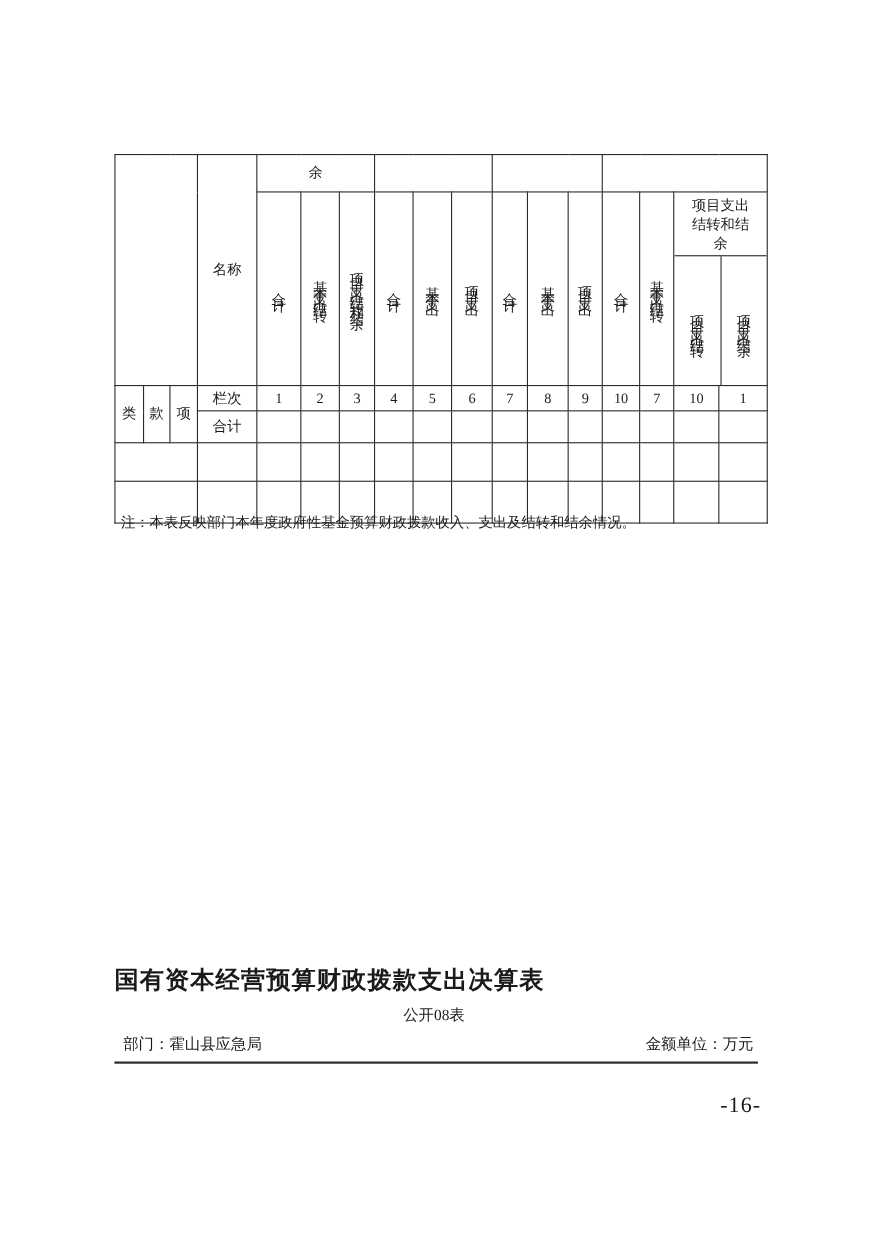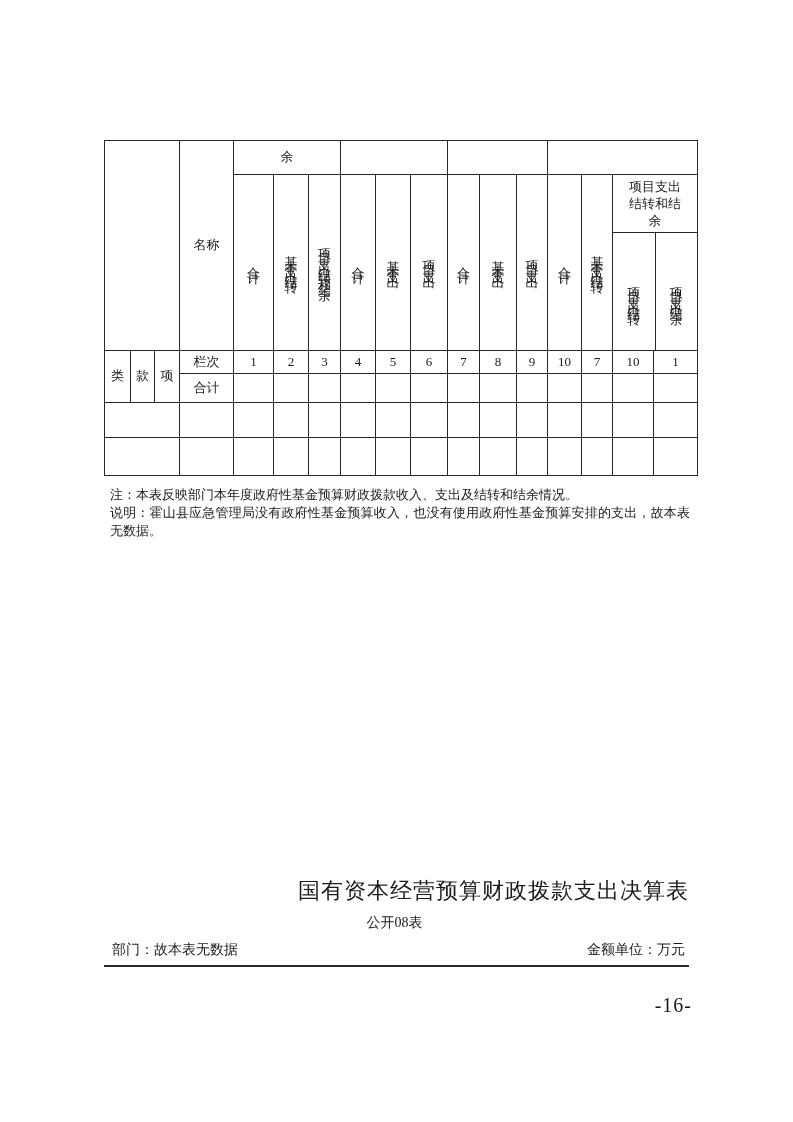--- a/index.html
+++ b/index.html
@@ -46,30 +46,30 @@
     display:flex; align-items:center; justify-content:center;
     font-size:13px; line-height:17px;
   }
   .subgroup-top span { display:inline-block; width:56px; text-align:center; }
   .subgroup-cols { flex:1; display:flex; }
   .subgroup-col { flex:1; display:flex; align-items:center; justify-content:center; }
   .subgroup-col--right { border-left:1px solid #2a2a2a; }
 
   
   .notes {
-    position:absolute; left:110px; top:486px; width:580px;
+    position:absolute; left:110px; top:466px; width:580px;
     font-size:13px; line-height:18px; text-align:justify;
   }
 
   
   .next-title {
     position:absolute; left:104px; top:876px; width:585px;
-    text-align:right;
+    text-align:left;
     font-family:"Liberation Sans","DejaVu Sans",sans-serif;
-    font-weight:normal; font-size:22px; letter-spacing:1px;
+    font-weight:bold; font-size:22px; letter-spacing:1px;
   }
   .table-code {
     position:absolute; left:104px; top:914px; width:581px;
     text-align:center; font-size:14px;
   }
   .meta-row {
     position:absolute; left:104px; top:941px; width:581px;
     display:flex; justify-content:space-between; font-size:14px;
   }
   .meta-row .dept { padding-left:8px; }
@@ -215,27 +215,26 @@
     <td></td>
     <td></td>
     <td></td>
     <td></td>
   </tr>
 </tbody>
   </table>
 
 <div class="notes">
   <div>注：本表反映部门本年度政府性基金预算财政拨款收入、支出及结转和结余情况。</div>
-  <div>说明：霍山县应急管理局没有政府性基金预算收入，也没有使用政府性基金预算安排的支出，故本表无数据。</div>
 </div>
 
 <div class="next-title">国有资本经营预算财政拨款支出决算表</div>
 
 <div class="table-code">公开08表</div>
 
 <div class="meta-row">
-  <span class="dept">部门：故本表无数据</span>
+  <span class="dept">部门：霍山县应急局</span>
   <span class="unit">金额单位：万元</span>
 </div>
 
 <div class="divider"></div>
 
 <div class="page-number">-16-</div>
 
 </body></html>

